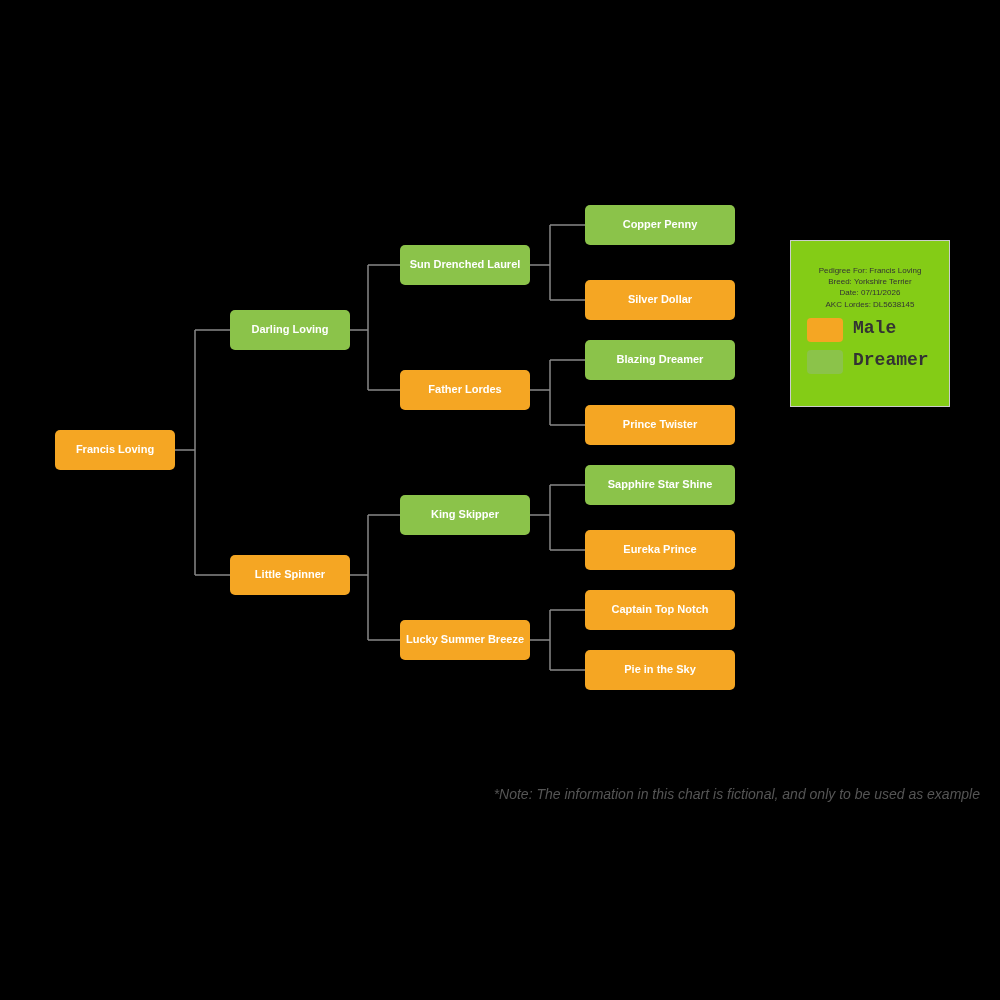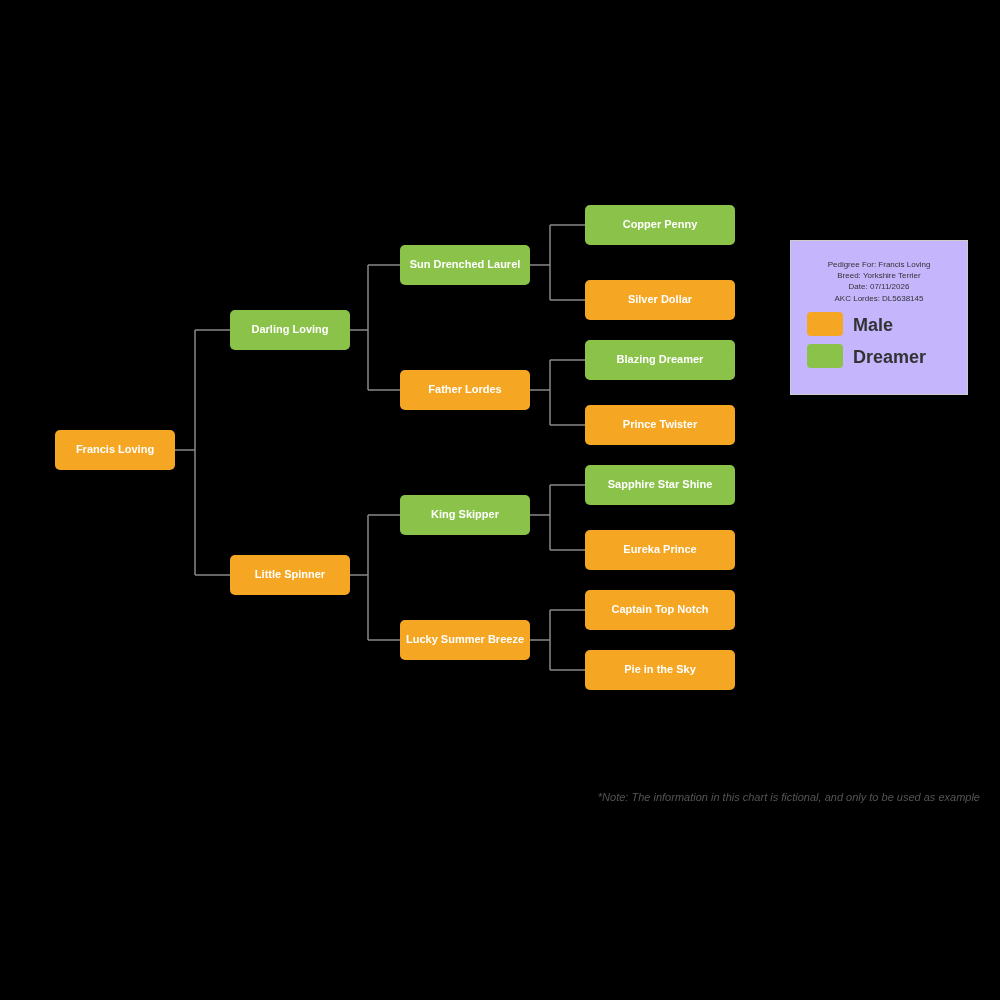--- a/index.html
+++ b/index.html
@@ -23,54 +23,55 @@
       font-weight: bold;
       fill: white;
       text-anchor: middle;
       dominant-baseline: middle;
       pointer-events: none;
     }
     .legend-box {
       position: absolute;
       top: 240px;
       left: 790px;
-      background: #c4b5fd;
+      background: #84cc16;
       border: 1px solid #ccc;
-      padding: 18px 16px;
-      width: 178px;
+      padding: 24px 16px;
+      width: 160px;
     }
     .legend-title {
       font-size: 8px;
       text-align: center;
       color: #333;
       margin-bottom: 8px;
       line-height: 1.4;
     }
     .legend-item {
       display: flex;
-      align-items: flex-end;
+      align-items: flex-start;
       margin: 8px 0;
+      font-family: Liberation Mono, monospace;
     }
     .legend-swatch {
       width: 36px;
       height: 24px;
       border-radius: 4px;
       margin-right: 10px;
       flex-shrink: 0;
     }
     .legend-text {
       font-size: 18px;
       font-weight: bold;
       color: #333;
     }
     .note-text {
       position: absolute;
       bottom: 195px;
       right: 20px;
-      font-size: 11px;
+      font-size: 14px;
       color: #555;
       text-align: center;
       font-style: italic;
       line-height: 1.4;
     }
   </style>
 </head>
 <body>
 
 <svg id="pedigree-svg">

